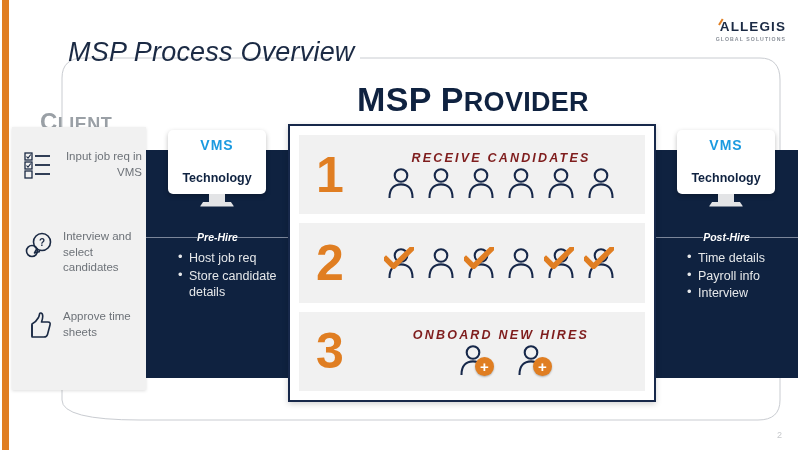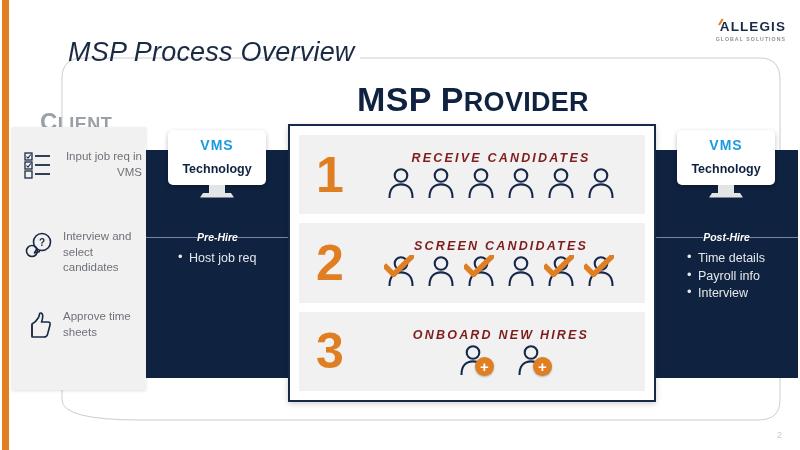--- a/index.html
+++ b/index.html
@@ -42,21 +42,21 @@
   
   .navy-col{position:absolute;background:#0f2240;}
   #navy-left{left:146px;top:150px;width:143px;height:228px;}
   #navy-right{left:655px;top:150px;width:143px;height:228px;}
 
   
   .monitor{position:absolute;width:98px;}
   .monitor .screen{background:#fff;border-radius:5px;box-shadow:0 2px 5px rgba(0,0,0,.25);
        padding:8px 4px 9px;text-align:center;}
   .monitor .vms{font-size:14px;font-weight:700;color:#1b9ae0;letter-spacing:1px;line-height:1;}
-  .monitor .tech{font-size:12.5px;font-weight:700;color:#0f2240;margin-top:11px;line-height:1;}
+  .monitor .tech{font-size:12.5px;font-weight:700;color:#0f2240;margin-top:20px;line-height:1;}
   .monitor .neck{width:16px;height:8px;background:#e3e4e6;margin:0 auto;}
   .monitor .base{width:34px;height:5px;background:#e3e4e6;margin:0 auto;border-radius:1px;
        clip-path:polygon(10% 0,90% 0,100% 100%,0 100%);}
   #mon-left{left:168px;top:130px;}
   #mon-right{left:677px;top:130px;}
 
   
   .hire-label{position:absolute;width:143px;display:flex;align-items:center;
               color:#fff;font-size:10.5px;font-weight:700;font-style:italic;}
   .hire-label .rule{flex:1;height:1px;background:#7b869a;}
@@ -196,20 +196,21 @@
 
   <div class="hire-label" id="hl-right">
     <span class="rule"></span>
     <span>Post-Hire</span>
     <span class="rule"></span>
   </div>
 
   <div class="bullets" id="bl-left">
     <ul class="bl">
       <li>Host job req</li>
+      <li>Store candidate details</li>
     </ul>
   </div>
 
   <div class="bullets" id="bl-right">
     <ul class="bl">
       <li>Time details</li>
       <li>Payroll info</li>
       <li>Interview</li>
     </ul>
   </div>
@@ -257,21 +258,20 @@
                 <circle cx="17" cy="8.5" r="6.3" stroke="#17284a" stroke-width="2.1" fill="none"></circle>
                 <path d="M5.5 30.5 C5.5 21.5 10.5 17.4 17 17.4 C23.5 17.4 28.5 21.5 28.5 30.5" stroke="#17284a" stroke-width="2.1" fill="none" stroke-linecap="round"></path>
               </svg>
             </div>
           </div>
       </div>
     </div>
     <div class="step" id="step2">
       <div class="step-num">2</div>
       <div class="step-body">
-        <div class="step-title">SCREEN CANDIDATES</div>
         <div class="people">
             <div class="person">
               <svg width="34" height="31" viewBox="0 0 34 31">
                 <circle cx="17" cy="8.5" r="6.3" stroke="#17284a" stroke-width="2.1" fill="none"></circle>
                 <path d="M5.5 30.5 C5.5 21.5 10.5 17.4 17 17.4 C23.5 17.4 28.5 21.5 28.5 30.5" stroke="#17284a" stroke-width="2.1" fill="none" stroke-linecap="round"></path>
               </svg>
               <svg class="check" viewBox="0 0 30 22">
                 <path d="M2 12 L9.5 19.5 L28 1.5" stroke="#e07e22" stroke-width="5.4" fill="none" stroke-linecap="square" stroke-linejoin="miter"></path>
               </svg>
             </div>

